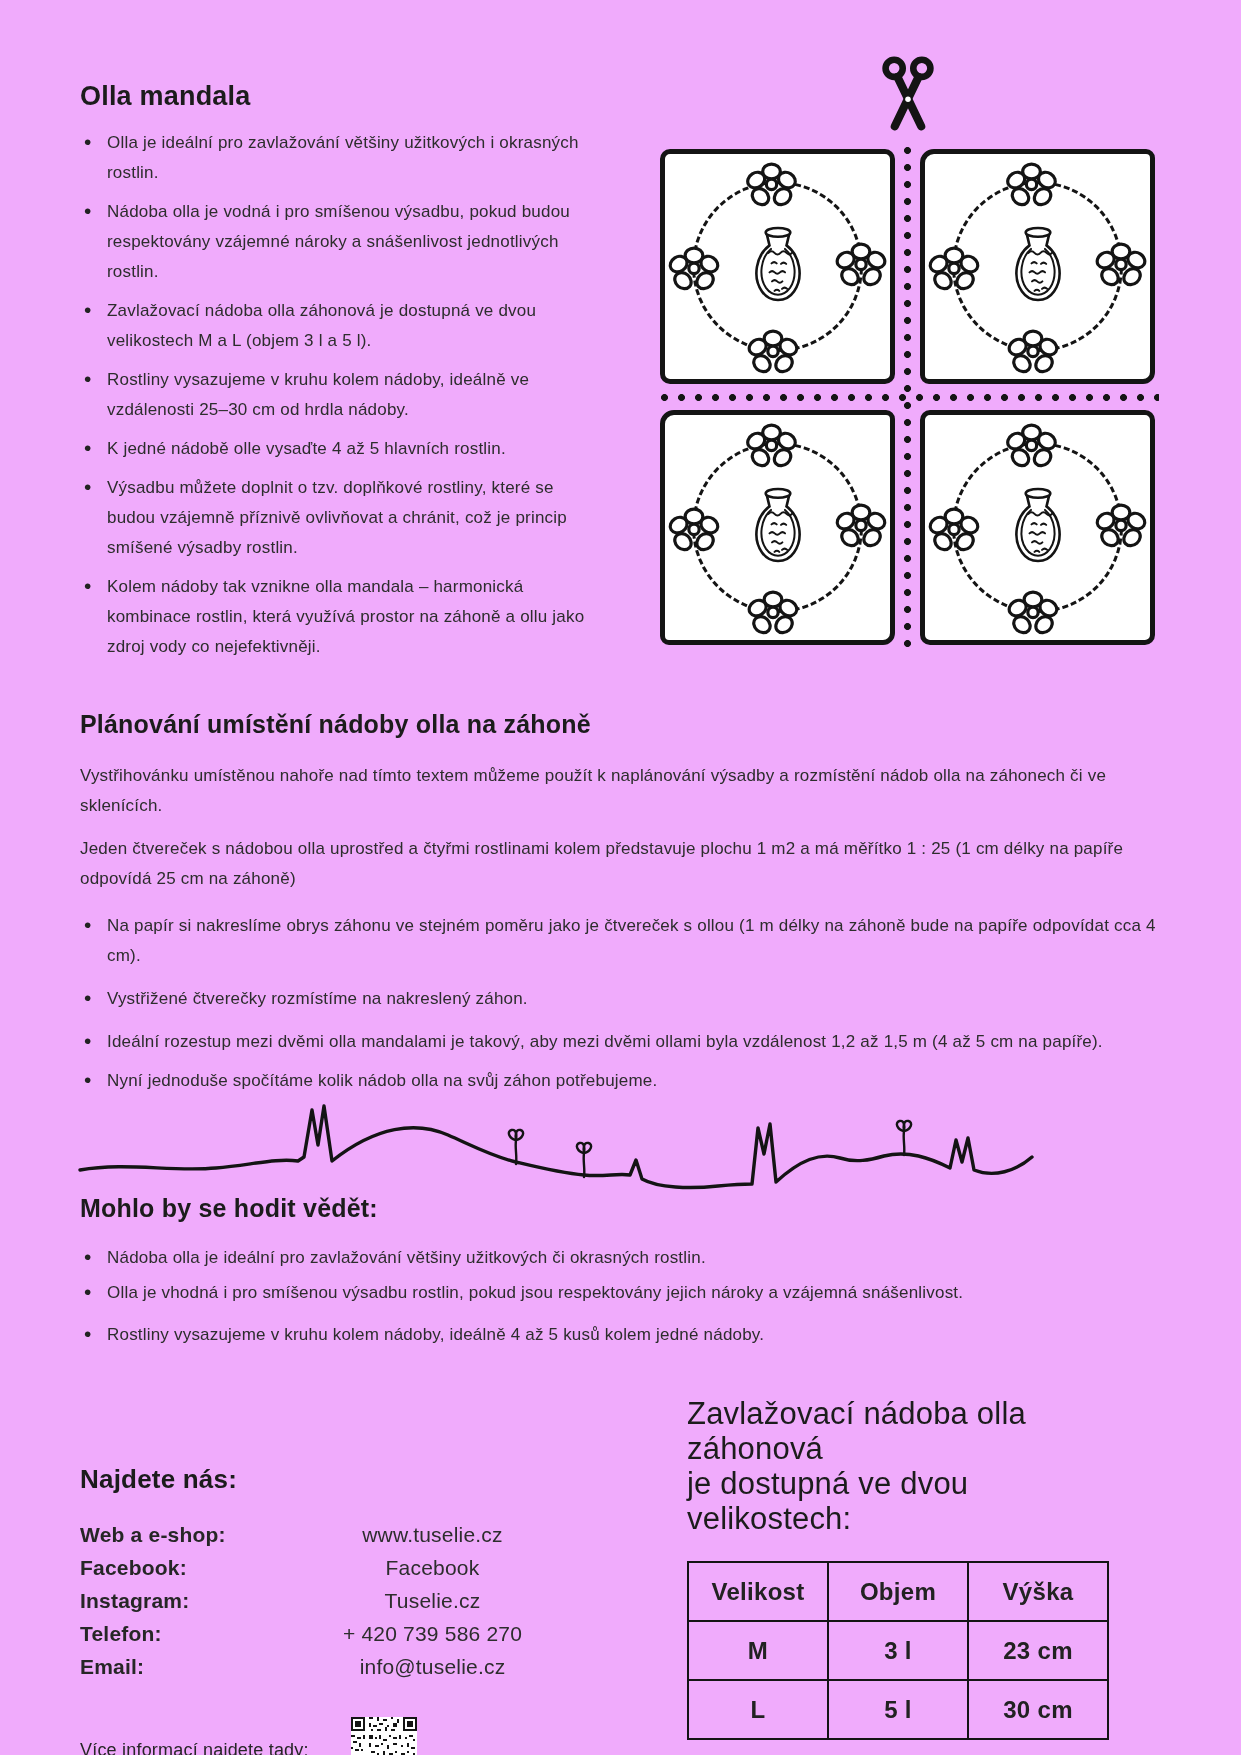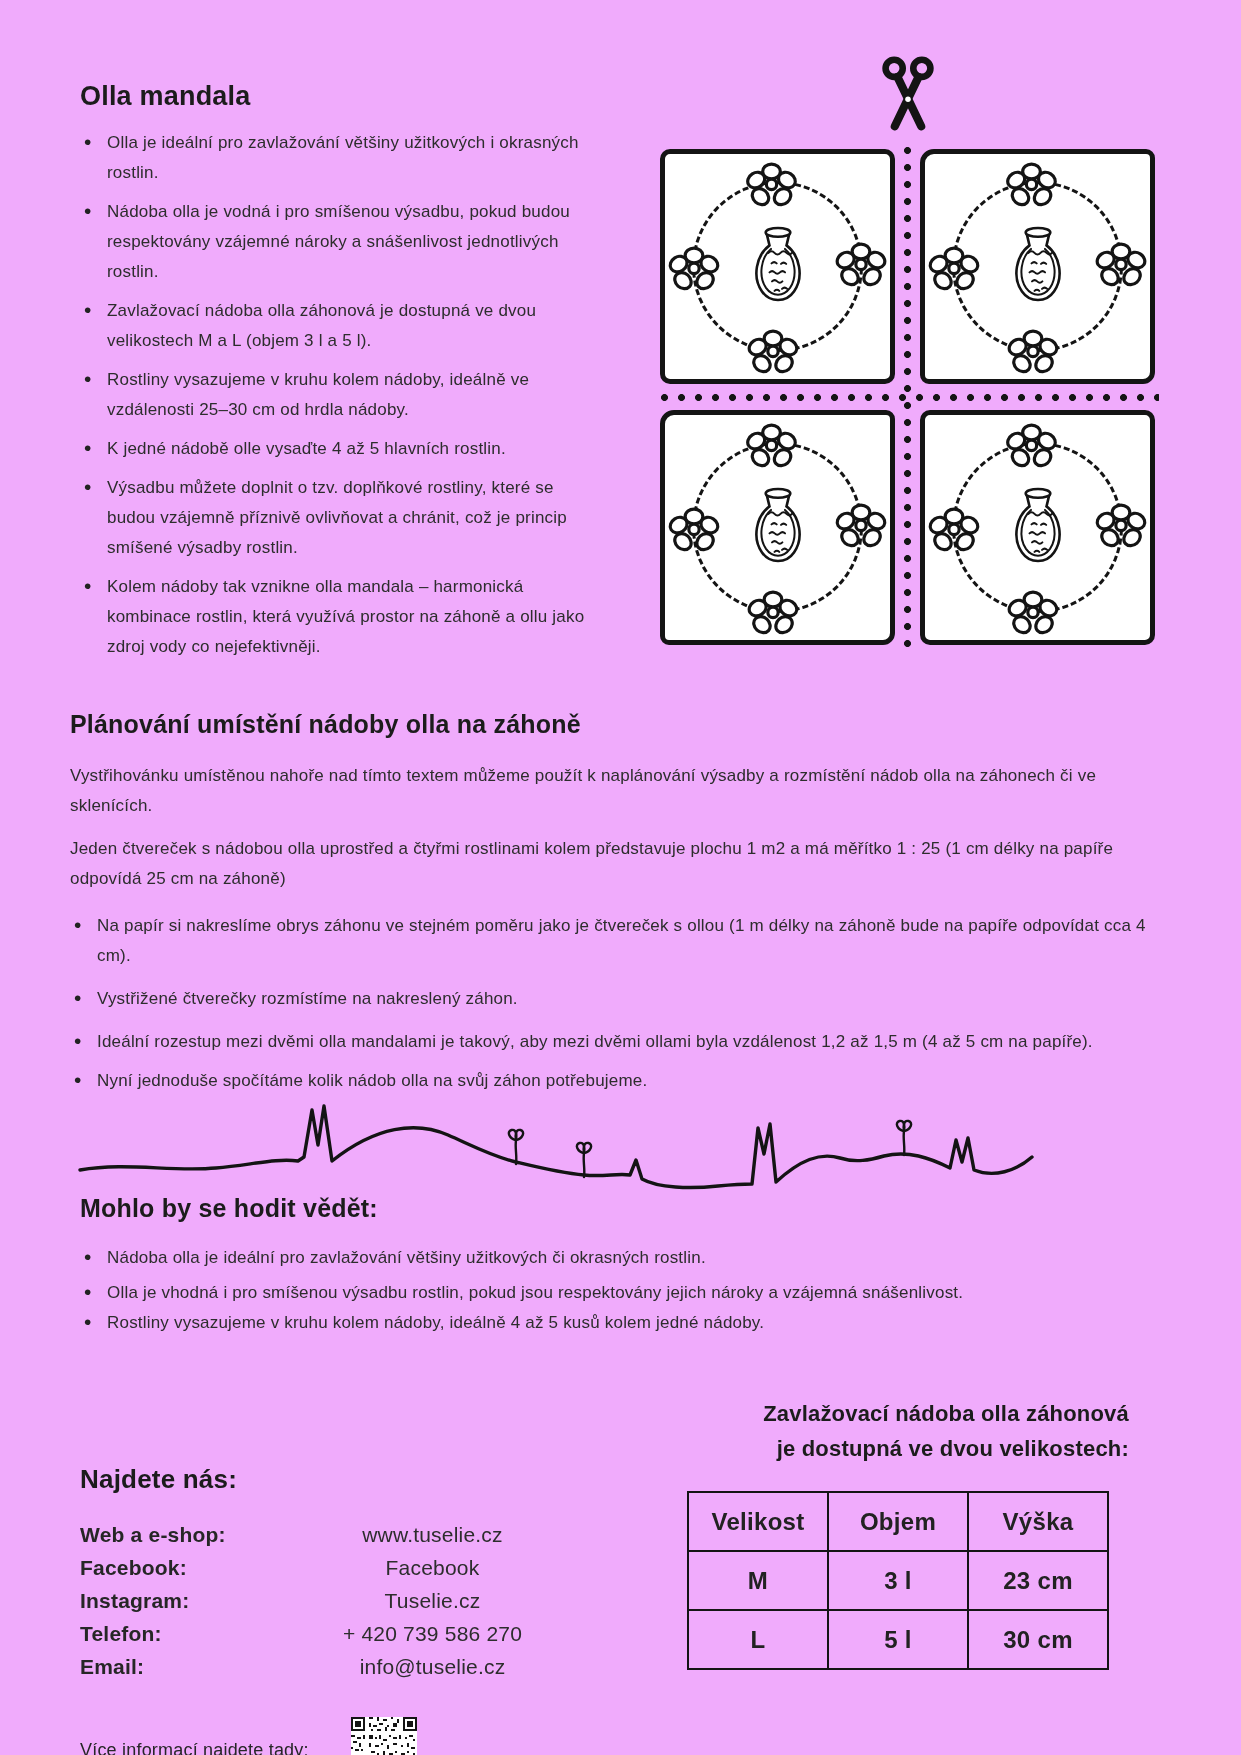--- a/index.html
+++ b/index.html
@@ -16,21 +16,21 @@
   .body-txt{font-size:17px;line-height:30px;letter-spacing:.2px;}
   ul{list-style:none;margin:0;padding:0;}
   li{position:relative;padding-left:27px;margin:0 0 9px 0;}
   li::before{content:"•";position:absolute;left:4px;top:-1px;font-size:21px;color:#222;}
   p{margin:0 0 13px 0;}
 
   
   .blk{position:absolute;}
   .blk-intro{left:80px;top:81px;width:505px;}
   .blk-intro h1{margin-bottom:16px;}
-  .blk-planning{left:70px;top:710px;width:1085px;}
+  .blk-planning{left:80px;top:710px;width:1085px;}
   .blk-planning h2{margin-bottom:22px;}
   .blk-tips{left:80px;top:1194px;width:1085px;}
   .blk-tips h2{margin-bottom:20px;}
   .blk-contact{left:80px;top:1464px;width:500px;}
   .blk-sizes{left:687px;top:1396px;width:442px;}
 
   
   .cutout{left:660px;top:52px;width:495px;height:604px;}
   .scissors{position:absolute;left:219px;top:0;width:58px;height:88px;}
   .cut-grid{position:absolute;left:0;top:97px;width:495px;
@@ -59,21 +59,21 @@
   
   .contact-rows{margin-top:28px;}
   .c-row{display:flex;align-items:baseline;height:33px;font-size:21px;letter-spacing:.2px;}
   .c-label{width:205px;color:#262626;font-weight:bold;}
   .c-value{flex:1;text-align:center;color:#2d2d2d;}
   .more-row{display:flex;align-items:center;margin-top:29px;}
   .more-txt{font-size:18px;letter-spacing:.2px;color:#262626;}
   .qr{margin-left:42px;width:66px;height:66px;}
 
   
-  .sizes-title{font-size:22px;line-height:35px;font-weight:700;color:#1c1c1c;letter-spacing:.2px;text-align:right;}
+  .sizes-title{font-size:31px;line-height:35px;font-weight:400;color:#1c1c1c;letter-spacing:.2px;}
   .sizes-table{margin-top:25px;border-collapse:collapse;}
   .sizes-table th,.sizes-table td{
     box-sizing:border-box;border:2.5px solid #141414;text-align:center;
     font-size:24px;letter-spacing:.3px;color:#222;}
   .sizes-table th{width:140px;height:59px;font-weight:700;}
   .sizes-table td{height:59px;font-weight:700;}
   svg{display:block;}
 </style>
 </head>
 <body>
@@ -245,21 +245,21 @@
       <use href="#sym-sprout" transform="translate(428,30)"></use>
       <use href="#sym-sprout" transform="translate(496,43)"></use>
       <use href="#sym-sprout" transform="translate(816,21)"></use>
     </g>
   </svg>
 
   <div class="blk blk-tips">
     <h2 class="h2">Mohlo by se hodit vědět:</h2>
     <ul class="body-txt">
       <li style="margin-bottom:5px"><span>Nádoba olla je ideální pro zavlažování většiny užitkových či okrasných rostlin.</span></li>
-      <li style="margin-bottom:0"><span>Olla je vhodná i pro smíšenou výsadbu rostlin, pokud jsou respektovány jejich nároky a vzájemná snášenlivost.</span></li>
+      <li style="margin-bottom:12px"><span>Olla je vhodná i pro smíšenou výsadbu rostlin, pokud jsou respektovány jejich nároky a vzájemná snášenlivost.</span></li>
       <li><span>Rostliny vysazujeme v kruhu kolem nádoby, ideálně 4 až 5 kusů kolem jedné nádoby.</span></li>
     </ul>
   </div>
 
   <div class="blk blk-contact">
     <h3 class="h3">Najdete nás:</h3>
     <div class="contact-rows">
       <div class="c-row">
         <span class="c-label">Web a e-shop:</span>
         <span class="c-value">www.tuselie.cz</span>

